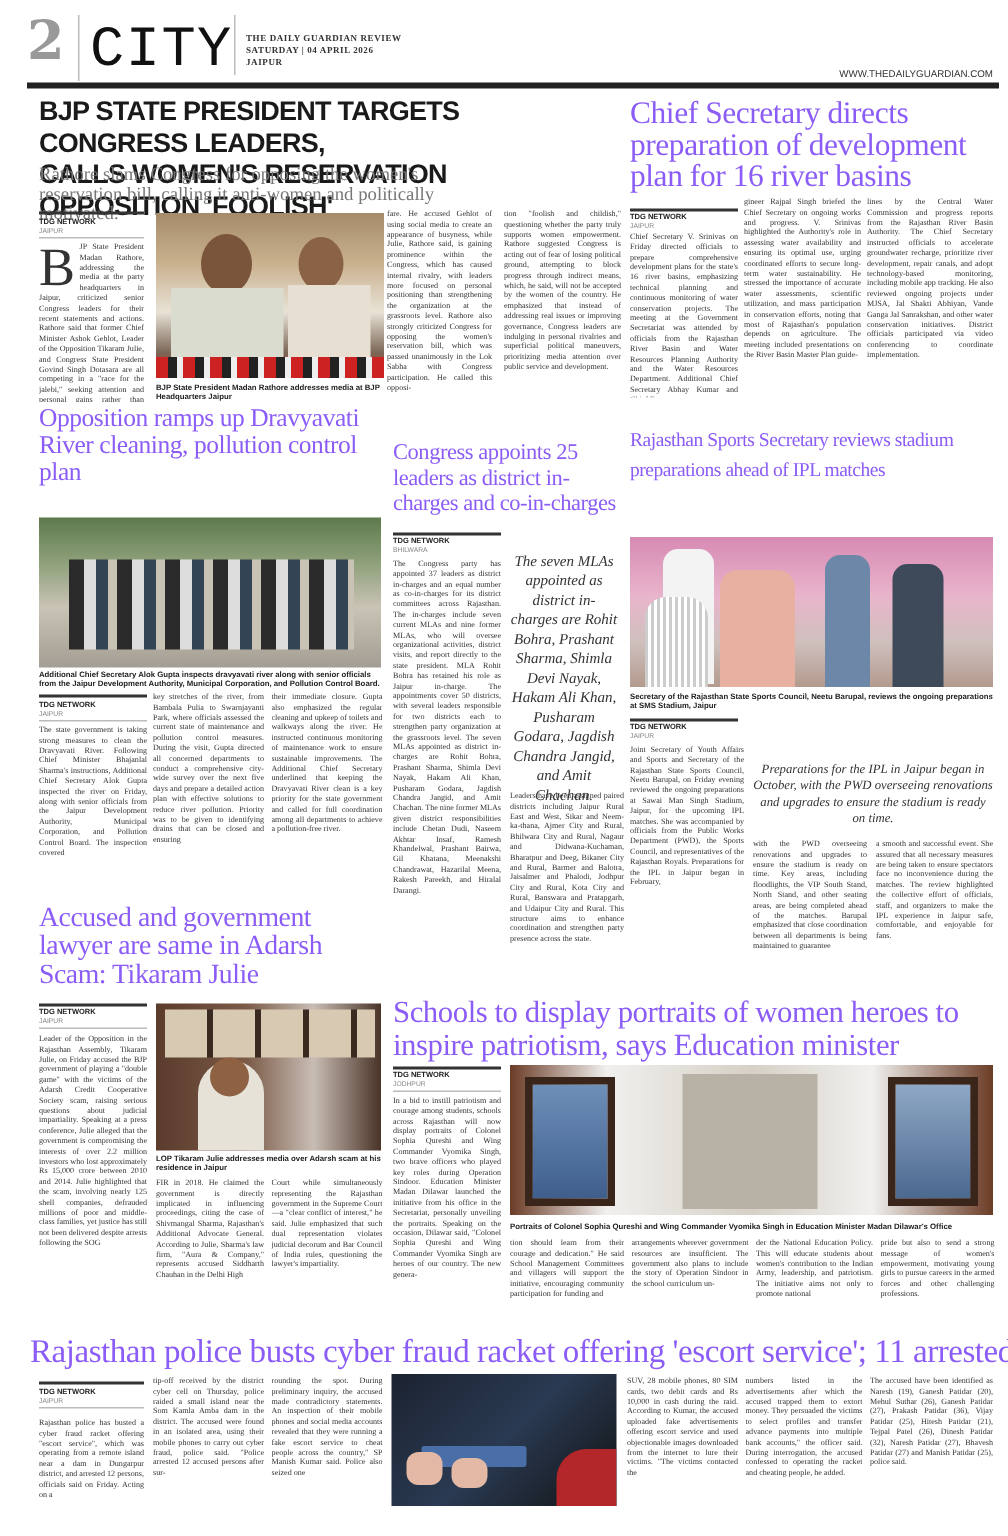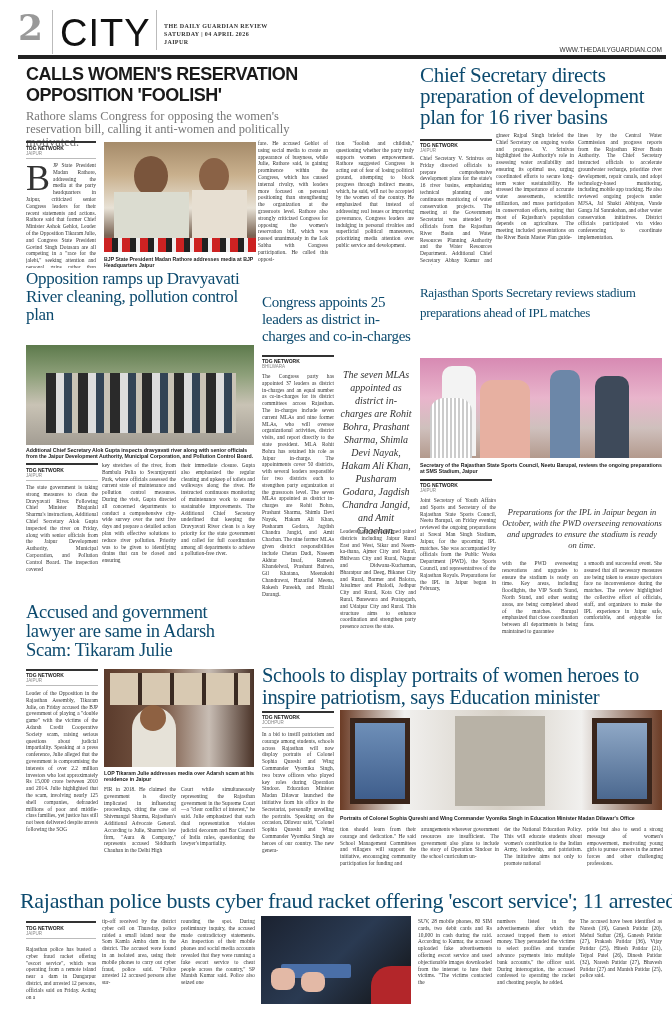--- a/index.html
+++ b/index.html
@@ -1,27 +1,27 @@
 <!DOCTYPE html>
 <html><head>
 <meta charset="utf-8">
 <style>
 *{box-sizing:border-box;margin:0;padding:0}
 body{width:672px;height:1024px;background:#fff;position:relative;overflow:hidden;font-family:"Liberation Serif",serif;color:#222}
 .abs{position:absolute}
 .masthead-num{left:18px;top:6px;font-size:36px;color:#999;font-family:"DejaVu Serif",serif;font-weight:bold}
 .vsep1{left:52px;top:10px;width:1px;height:44px;background:#bbb}
-.masthead-sec{left:60px;top:12px;font-size:38px;letter-spacing:1px;font-family:Liberation Sans, sans-serif;color:#111}
+.masthead-sec{left:60px;top:12px;font-size:38px;letter-spacing:1px;font-family:Liberation Mono, monospace;color:#111}
 .vsep2{left:156px;top:10px;width:1px;height:40px;background:#bbb}
 .mh-meta{left:164px;top:22px;font-size:6px;line-height:8px;font-weight:bold;color:#333;letter-spacing:0.4px}
 .mh-url{right:10px;top:46px;font-size:6.5px;font-family:"Liberation Sans",sans-serif;color:#333}
 .topbar{left:18px;top:55px;width:648px;height:4px;background:#222}
 .h-bold{font-family:"Liberation Sans",sans-serif;font-weight:bold;font-size:18px;line-height:21px;color:#1a1a1a;letter-spacing:-0.5px}
 .dek{font-size:12.5px;line-height:13px;color:#777}
-.hed{font-family:"Liberation Serif",serif;color:#0c4a6e;letter-spacing:-0.3px}
+.hed{font-family:"Liberation Serif",serif;color:#8b5cf6;letter-spacing:-0.3px}
 .byline-bar{height:2px;background:#333}
 .byline{font-family:"Liberation Sans",sans-serif;font-weight:bold;font-size:5px;color:#222}
 .loc{font-family:"Liberation Sans",sans-serif;font-size:4.5px;color:#888}
 .bx{font-size:5.4px;line-height:6.8px;color:#333;text-align:justify;overflow:hidden}
 .caption{font-family:"Liberation Sans",sans-serif;font-weight:bold;font-size:5.2px;line-height:6.4px;color:#222}
 .photo{overflow:hidden}
 .pull{font-style:italic;font-size:10px;line-height:13px;text-align:center;color:#333}
 .dropcap{float:left;font-size:36px;line-height:28px;margin:2px 3px 0 0;font-family:"Liberation Serif",serif}
 .thinrule{height:1px;background:#bbb}
 </style>
@@ -34,20 +34,21 @@
 <div class="abs vsep2"></div>
 <div class="abs mh-meta">
   <div>THE DAILY GUARDIAN REVIEW</div>
   <div>SATURDAY | 04 APRIL 2026</div>
   <div>JAIPUR</div>
 </div>
 <div class="abs mh-url">WWW.THEDAILYGUARDIAN.COM</div>
 <div class="abs topbar"></div>
 
 <div class="abs h-bold" style="left:26px;top:64px;width:320px">
+  <div>BJP STATE PRESIDENT TARGETS CONGRESS LEADERS,</div>
   <div>CALLS WOMEN'S RESERVATION OPPOSITION 'FOOLISH'</div>
 </div>
 <div class="abs dek" style="left:26px;top:110px;width:310px">Rathore slams Congress for opposing the women's reservation bill, calling it anti-women and politically motivated.</div>
 <div class="abs byline-bar" style="left:26px;top:141px;width:70px"></div>
 <div class="abs byline" style="left:26px;top:145px">TDG NETWORK</div>
 <div class="abs loc" style="left:26px;top:151px">JAIPUR</div>
 <div class="abs thinrule" style="left:26px;top:158px;width:70px"></div>
 <div class="abs bx" style="left:26px;top:162px;width:70px;height:106px">
   <span class="dropcap">B</span><span>JP State President Madan Rathore, addressing the media at the party headquarters in Jaipur, criticized senior Congress leaders for their recent statements and actions. Rathore said that former Chief Minister Ashok Gehlot, Leader of the Opposition Tikaram Julie, and Congress State President Govind Singh Dotasara are all competing in a "race for the jalebi," seeking attention and personal gains rather than focusing on governance and public wel-</span>
 </div>

